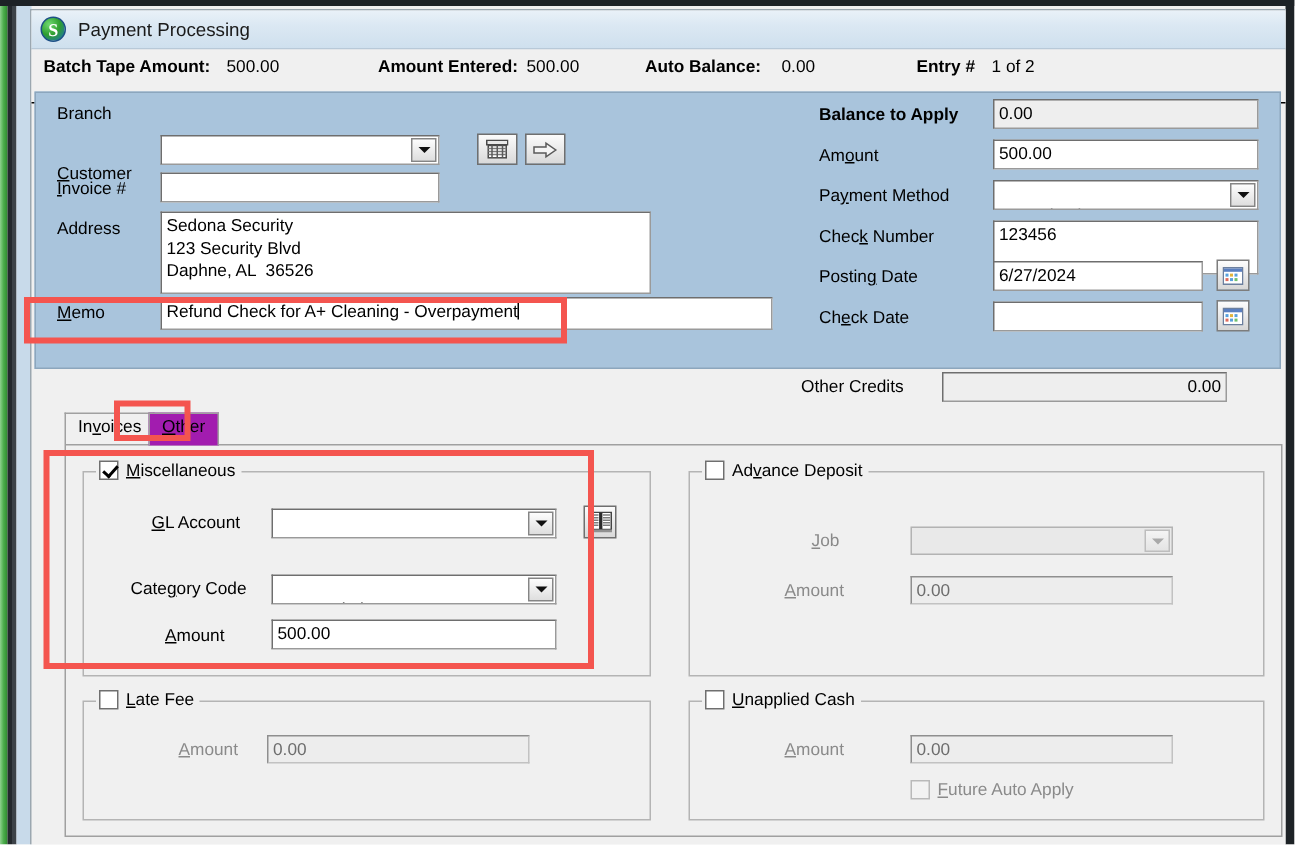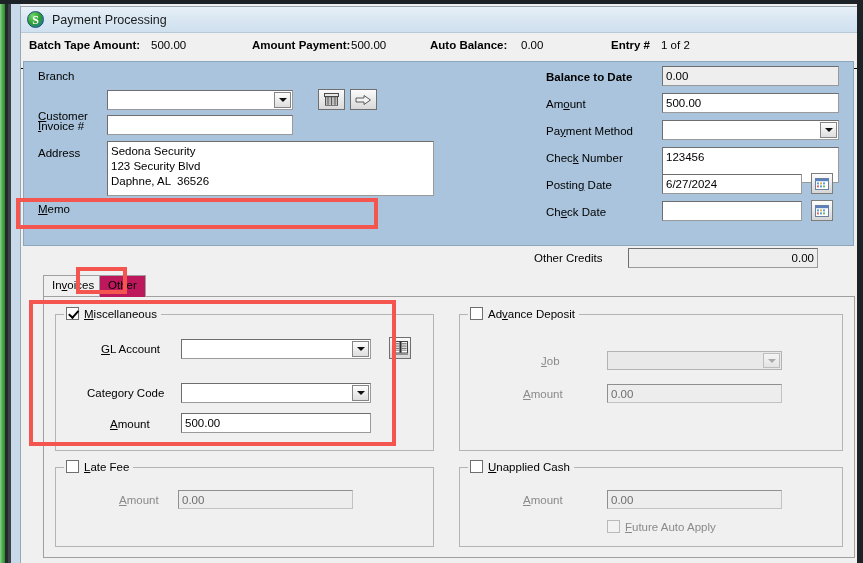--- a/index.html
+++ b/index.html
@@ -152,21 +152,21 @@
   
   .tabstrip { position:absolute; left: 22px; top: 268px; width: 812px; height: 22px; }
   .tab {
     position:absolute; top:0; height: 21px;
     font-size: 11.5px; color:#000;
     padding: 3px 8px 0 8px;
     background: #f0f0f0;
     border: 1px solid #a0a0a0;
     border-bottom: none;
   }
-  .tab.active { background: #be185d; z-index: 3; height: 22px; }
+  .tab.active { background: #a21caf; z-index: 3; height: 22px; }
   .tabpanel {
     position:absolute; left:22px; top:289px; width:812px; height:262px;
     background:#f0f0f0;
     border:1px solid #a0a0a0;
   }
 
   
   .group {
     position: absolute;
     border: 1px solid #b4b4b4;
@@ -242,21 +242,21 @@
 
     <div class="titlebar">
       <div class="app-icon">S</div>
       <div class="title-text">Payment Processing</div>
     </div>
 
     <div class="summary">
       <span class="lbl" style="left:8px;">Batch Tape Amount:</span>
       <span class="val" style="left:130px;">500.00</span>
 
-      <span class="lbl" style="left:231px;">Amount Payment:</span>
+      <span class="lbl" style="left:231px;">Amount Entered:</span>
       <span class="val" style="left:330px;">500.00</span>
 
       <span class="lbl" style="left:409px;">Auto Balance:</span>
       <span class="val" style="left:500px;">0.00</span>
 
       <span class="lbl" style="left:590px;">Entry #</span>
       <span class="val" style="left:640px;">1 of 2</span>
     </div>
 
     <div class="bluepanel">
@@ -289,22 +289,23 @@
 
       <span class="fld-label" style="left:14px; top:58px;"><span class="u">I</span>nvoice #</span>
       <div class="txtbox" style="left:83px; top:53px; width:186px; height:20px;"></div>
 
       <span class="fld-label" style="left:14px; top:85px;">Address</span>
       <div class="txtbox multiline" style="left:83px; top:79px; width:327px; height:55px; line-height:15px;">Sedona Security
 123 Security Blvd
 Daphne, AL  36526</div>
 
       <span class="fld-label" style="left:14px; top:141px;"><span class="u">M</span>emo</span>
-
-      <span class="fld-label bold" style="left:522px; top:9px;">Balance to Date</span>
+      <div class="txtbox" style="left:83px; top:136px; width:408px; height:22px;"><span>Refund Check for A+ Cleaning - Overpayment</span><span class="caret"></span></div>
+
+      <span class="fld-label bold" style="left:522px; top:9px;">Balance to Apply</span>
       <div class="txtbox readonly" style="left:638px; top:4px; width:177px; height:20px;">0.00</div>
 
       <span class="fld-label" style="left:522px; top:36px;">Am<span class="u">o</span>unt</span>
       <div class="txtbox" style="left:638px; top:31px; width:177px; height:20px;">500.00</div>
 
       <span class="fld-label" style="left:522px; top:63px;">Pa<span class="u">y</span>ment Method</span>
       <div class="combo" style="left:638px; top:58px; width:177px; height:20px;">
         <span>Check</span>
         <span class="arrowbtn"></span>
       </div>

